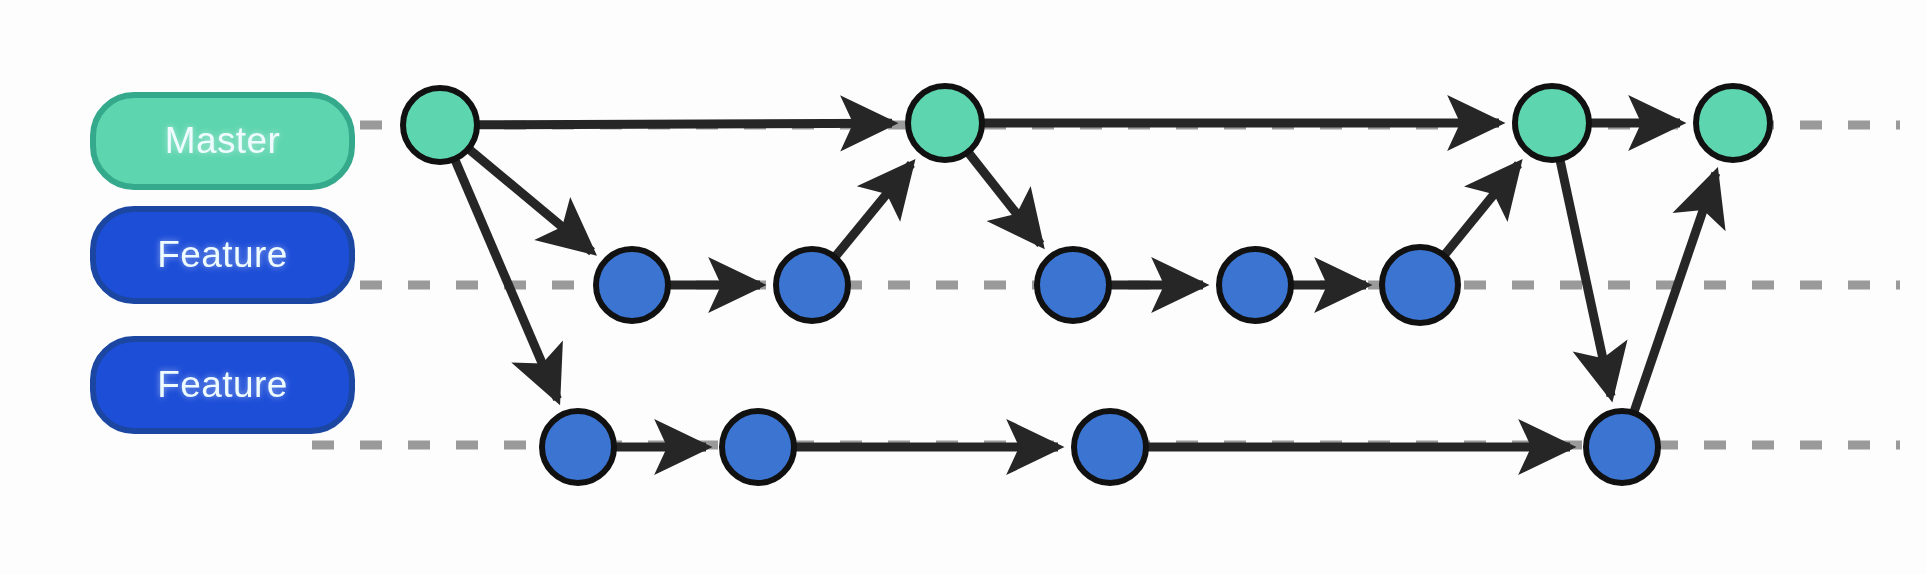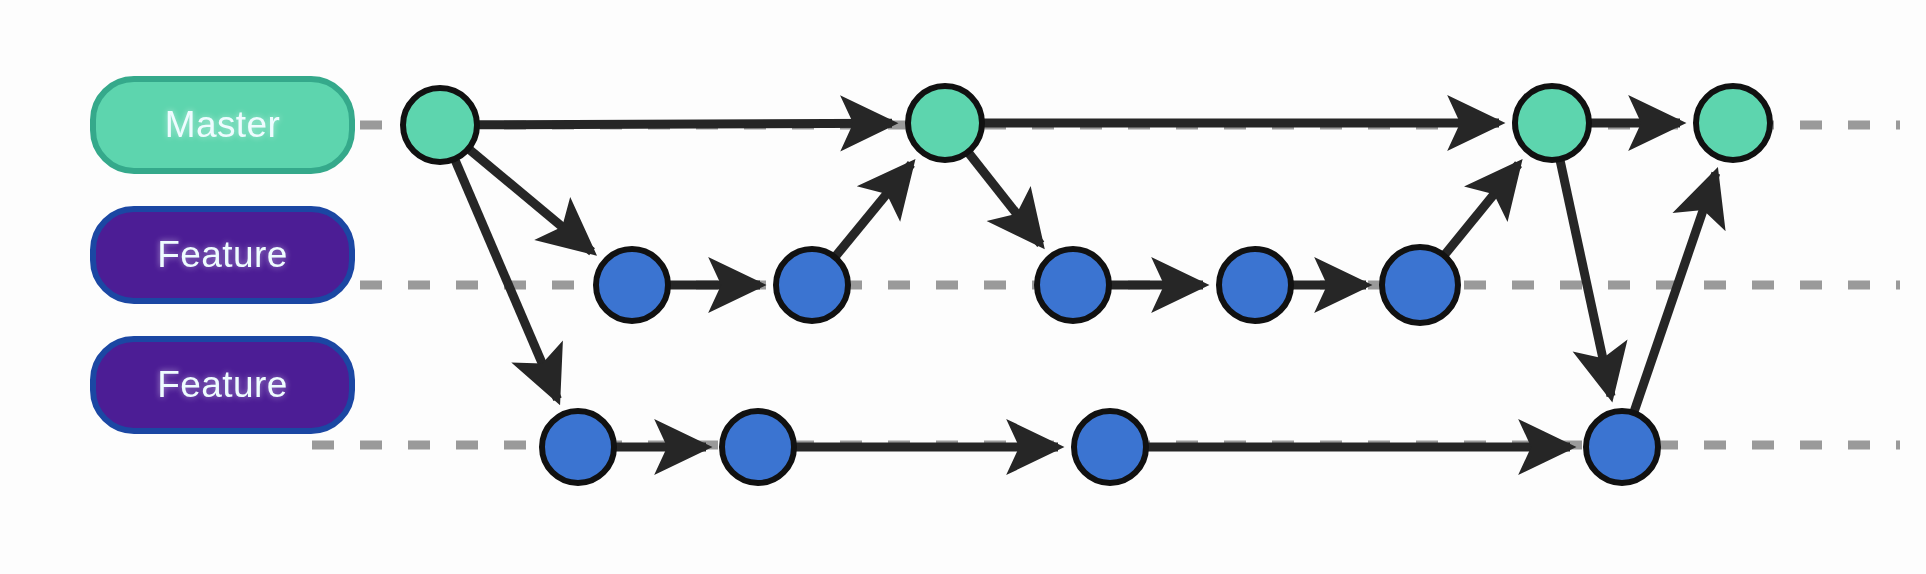--- a/index.html
+++ b/index.html
@@ -16,22 +16,22 @@
     position:absolute;
     display:flex;align-items:center;justify-content:center;
     box-sizing:border-box;
     border-radius:44px;
     color:#eefcff;
     font-size:37px;
     letter-spacing:.4px;
     text-shadow:0 0 6px rgba(255,255,255,.55);
     user-select:none;
   }
-  .lane-label.master{background:#5dd5ae;border:6px solid #35a98b;}
-  .lane-label.feature{background:#4c1d95;border:6px solid #1b47a3;}
+  .lane-label.master{background:#5dd5ae;border:6px solid #35a98b;margin-top:16px;}
+  .lane-label.feature{background:#1d4ed8;border:6px solid #1b47a3;}
 </style>
 </head>
 <body>
 
 <div id="stage">
 
   <svg id="canvas" viewBox="0 0 1926 574" xmlns="http://www.w3.org/2000/svg">
     <defs>
       <marker id="arrowhead" viewBox="0 0 12 12" refX="10.2" refY="6" markerWidth="7.2" markerHeight="7.2" orient="auto-start-reverse" markerUnits="strokeWidth">
         <path d="M 0.6 0.8 L 11.4 6 L 0.6 11.2 L 3.0 6 Z" fill="#262626"></path>

